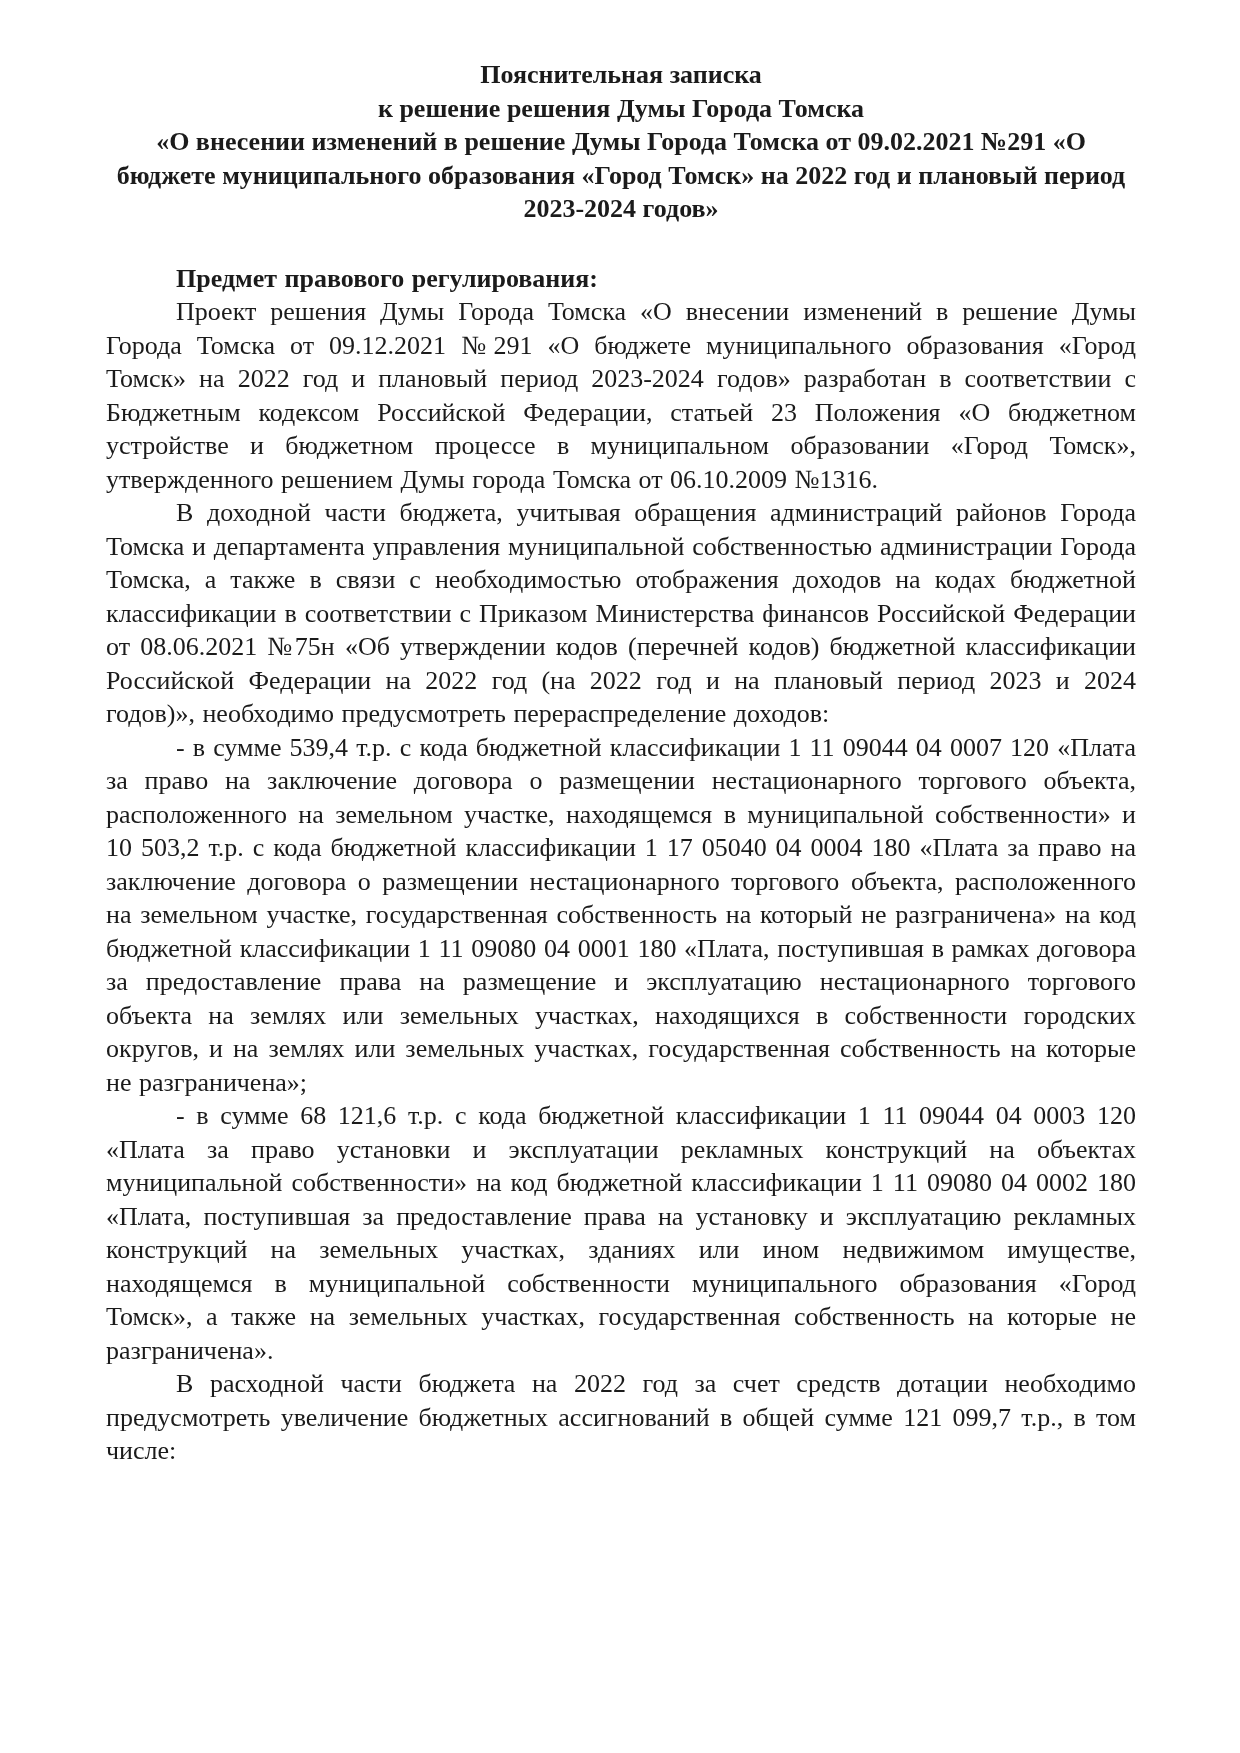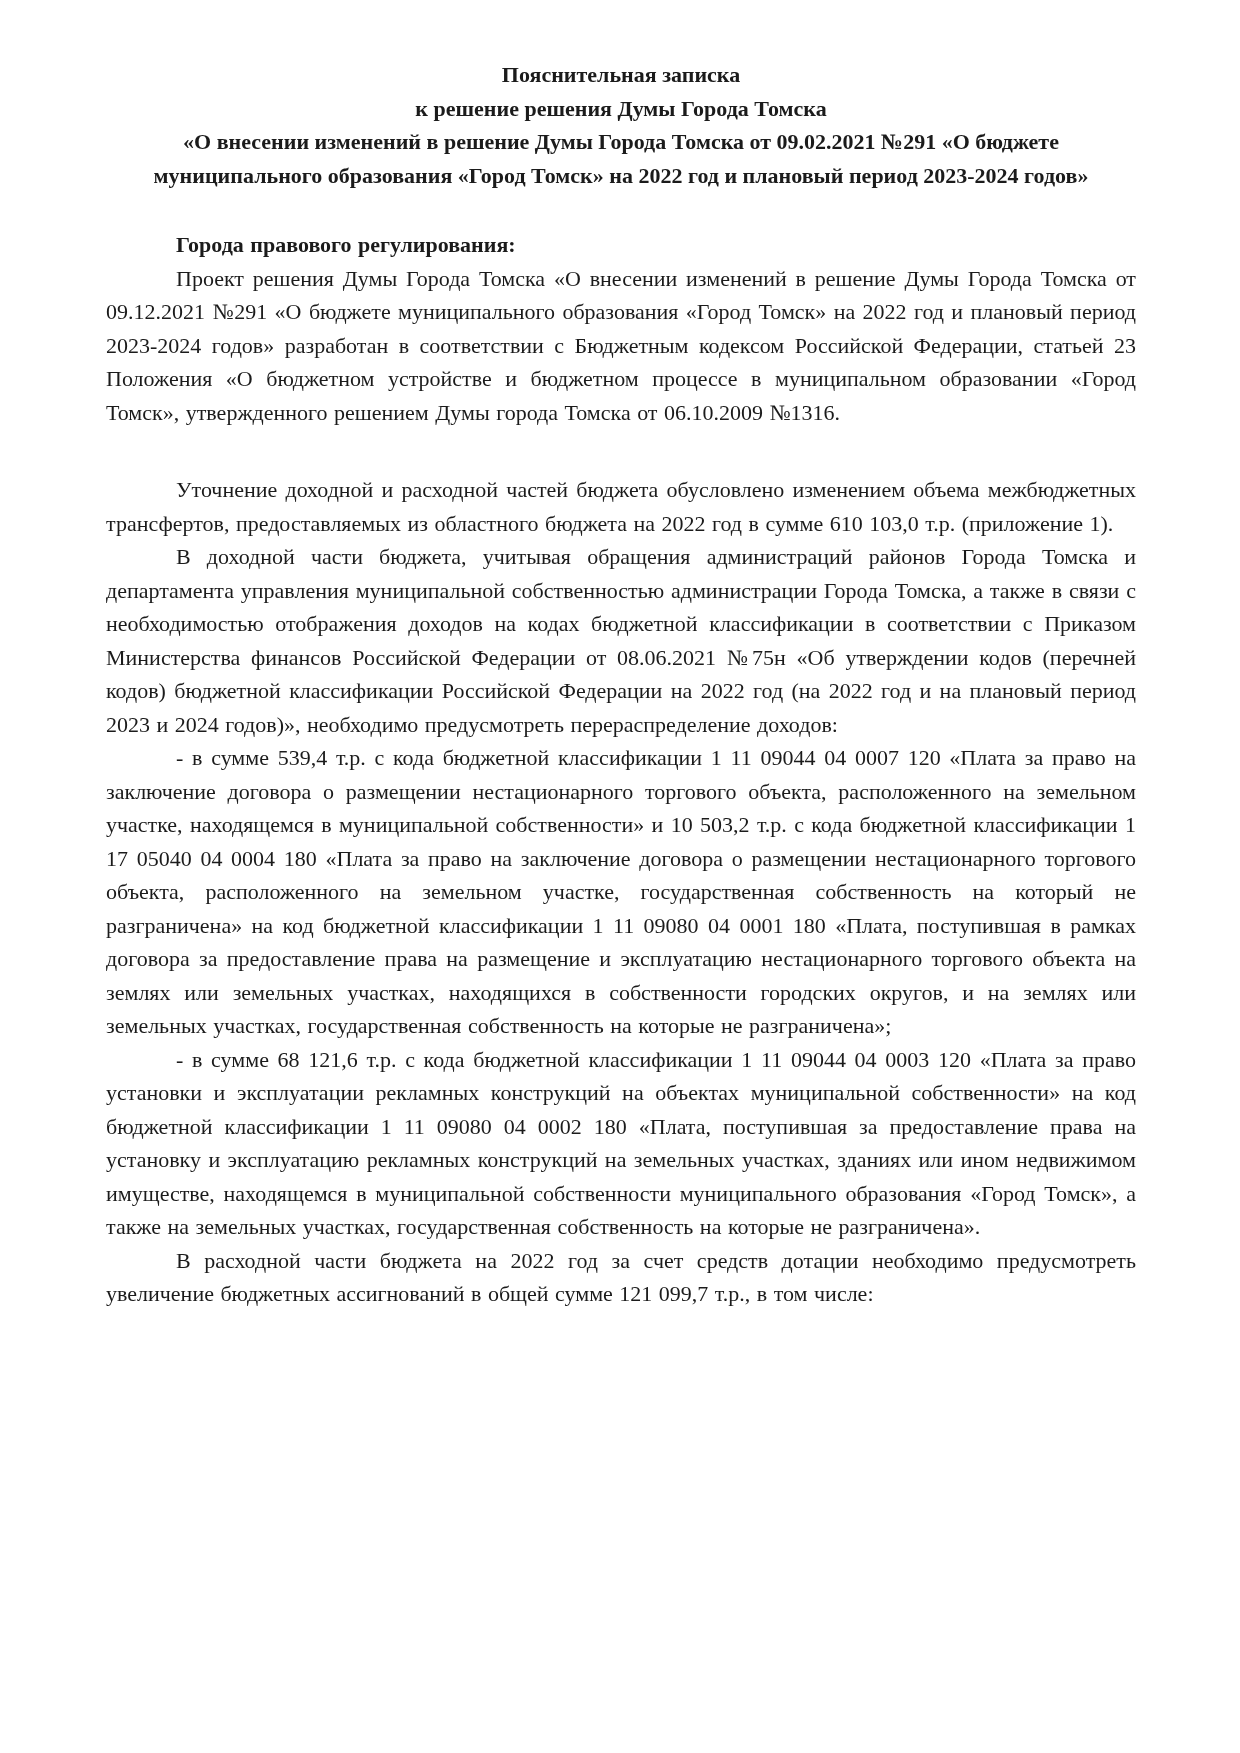--- a/index.html
+++ b/index.html
@@ -10,21 +10,21 @@
   .page {
     position: relative;
     width: 1240px;
     min-height: 1753px;
     margin: 0 auto;
     background: #ffffff;
     box-sizing: border-box;
     padding: 58px 104px 60px 106px;
     font-family: "Liberation Serif", "DejaVu Serif", serif;
     color: #1b1b1b;
-    font-size: 22px;
+    font-size: 26px;
     line-height: 33.5px;
   }
   .title-block {
     text-align: center;
     font-weight: bold;
   }
   .title-line {
     text-align: center;
     font-weight: bold;
   }
@@ -48,26 +48,25 @@
 <body>
 
 <div class="page">
 
   <div class="title-block">
     <div class="title-line">Пояснительная записка</div>
     <div class="title-line">к решение решения Думы Города Томска</div>
     <div class="title-line">«О внесении изменений в решение Думы Города Томска от 09.02.2021 №291 «О бюджете муниципального образования «Город Томск» на 2022 год и плановый период 2023-2024 годов»</div>
   </div>
 
-  <p class="para heading gap-before-lg">Города правового регулирования:</p>
+  <p class="para heading gap-before-lg">Предмет правового регулирования:</p>
 
   <p class="para">Проект решения Думы Города Томска «О внесении изменений в решение Думы Города Томска от 09.12.2021 №291 «О бюджете муниципального образования «Город Томск» на 2022 год и плановый период 2023-2024 годов» разработан в соответствии с Бюджетным кодексом Российской Федерации, статьей 23 Положения «О бюджетном устройстве и бюджетном процессе в муниципальном образовании «Город Томск», утвержденного решением Думы города Томска от 06.10.2009 №1316.</p>
 
 
-  <p class="para gap-before-xl">Уточнение доходной и расходной частей бюджета обусловлено изменением объема межбюджетных трансфертов, предоставляемых из областного бюджета на 2022 год в сумме 610 103,0 т.р. (приложение 1).</p>
 
   <p class="para">В доходной части бюджета, учитывая обращения администраций районов Города Томска и департамента управления муниципальной собственностью администрации Города Томска, а также в связи с необходимостью отображения доходов на кодах бюджетной классификации в соответствии с Приказом Министерства финансов Российской Федерации от 08.06.2021 №75н «Об утверждении кодов (перечней кодов) бюджетной классификации Российской Федерации на 2022 год (на 2022 год и на плановый период 2023 и 2024 годов)», необходимо предусмотреть перераспределение доходов:</p>
 
   <p class="para">- в сумме 539,4 т.р. с кода бюджетной классификации 1 11 09044 04 0007 120 «Плата за право на заключение договора о размещении нестационарного торгового объекта, расположенного на земельном участке, находящемся в муниципальной собственности»  и 10 503,2 т.р. с кода бюджетной классификации 1 17 05040 04 0004 180 «Плата за право на заключение договора о размещении нестационарного торгового объекта, расположенного на земельном участке, государственная собственность на который не разграничена» на код бюджетной классификации 1 11 09080 04 0001 180 «Плата, поступившая в рамках договора за предоставление права на размещение и эксплуатацию нестационарного торгового объекта на землях или земельных участках, находящихся в собственности городских округов, и на землях или земельных участках, государственная собственность на которые не разграничена»;</p>
 
   <p class="para">- в сумме 68 121,6 т.р. с кода бюджетной классификации 1 11 09044 04 0003 120 «Плата за право установки и эксплуатации рекламных конструкций на объектах муниципальной собственности» на код бюджетной классификации 1 11 09080 04 0002 180 «Плата, поступившая за предоставление права на установку и эксплуатацию рекламных конструкций на земельных участках, зданиях или ином недвижимом имуществе, находящемся в муниципальной собственности муниципального образования «Город Томск», а также на земельных участках, государственная собственность на которые не разграничена».</p>
 
   <p class="para">В расходной части бюджета на 2022 год за счет средств дотации необходимо предусмотреть увеличение бюджетных ассигнований в общей сумме 121 099,7 т.р., в том числе:</p>
 
 

